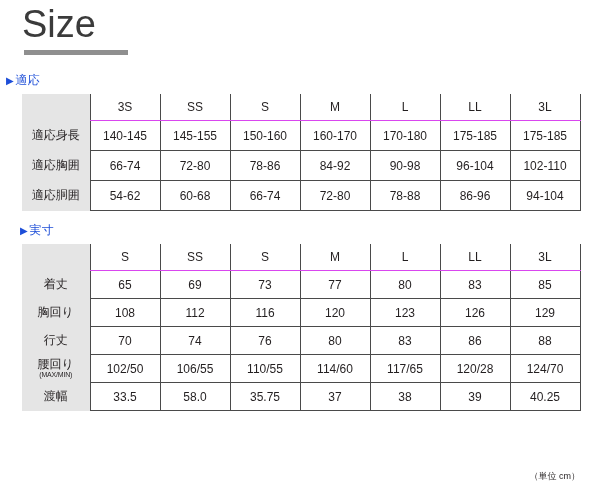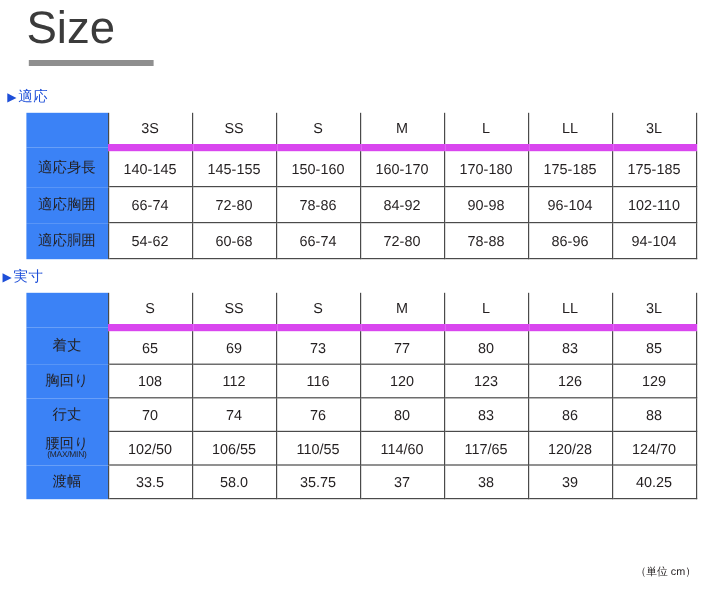--- a/index.html
+++ b/index.html
@@ -42,47 +42,47 @@
     position: absolute;
     font-size: 12px;
     color: #1d4ed8;
     letter-spacing: 0.5px;
   }
   .section-head .tri {
     font-size: 10px;
     margin-right: 1px;
   }
   #sec-tekiou { left: 6px; top: 72px; }
-  #sec-jissun { left: 2px; top: 222px; }
+  #sec-jissun { left: 20px; top: 222px; }
 
   table.sz {
     position: absolute;
     border-collapse: collapse;
     table-layout: fixed;
     font-size: 12px;
   }
   table.sz td, table.sz th {
     border: 1px solid #4a4a4a;
     text-align: center;
     vertical-align: middle;
     font-weight: 400;
     padding: 0;
     color: #231f20;
   }
   table.sz .rowhead {
     border-left: none;
     border-top: none;
     border-bottom: none;
-    background: #3b82f6;
+    background: #e5e5e5;
     text-align: center;
     font-size: 12px;
   }
   table.sz thead td {
     border-top: none;
-    border-bottom: 6px solid #d946ef;
+    border-bottom: 1px solid #d946ef;
   }
   table.sz thead td.corner {
     border: none;
   }
   
   #table-tekiou {
     left: 22px;
     top: 94px;
     width: 558px;
   }

